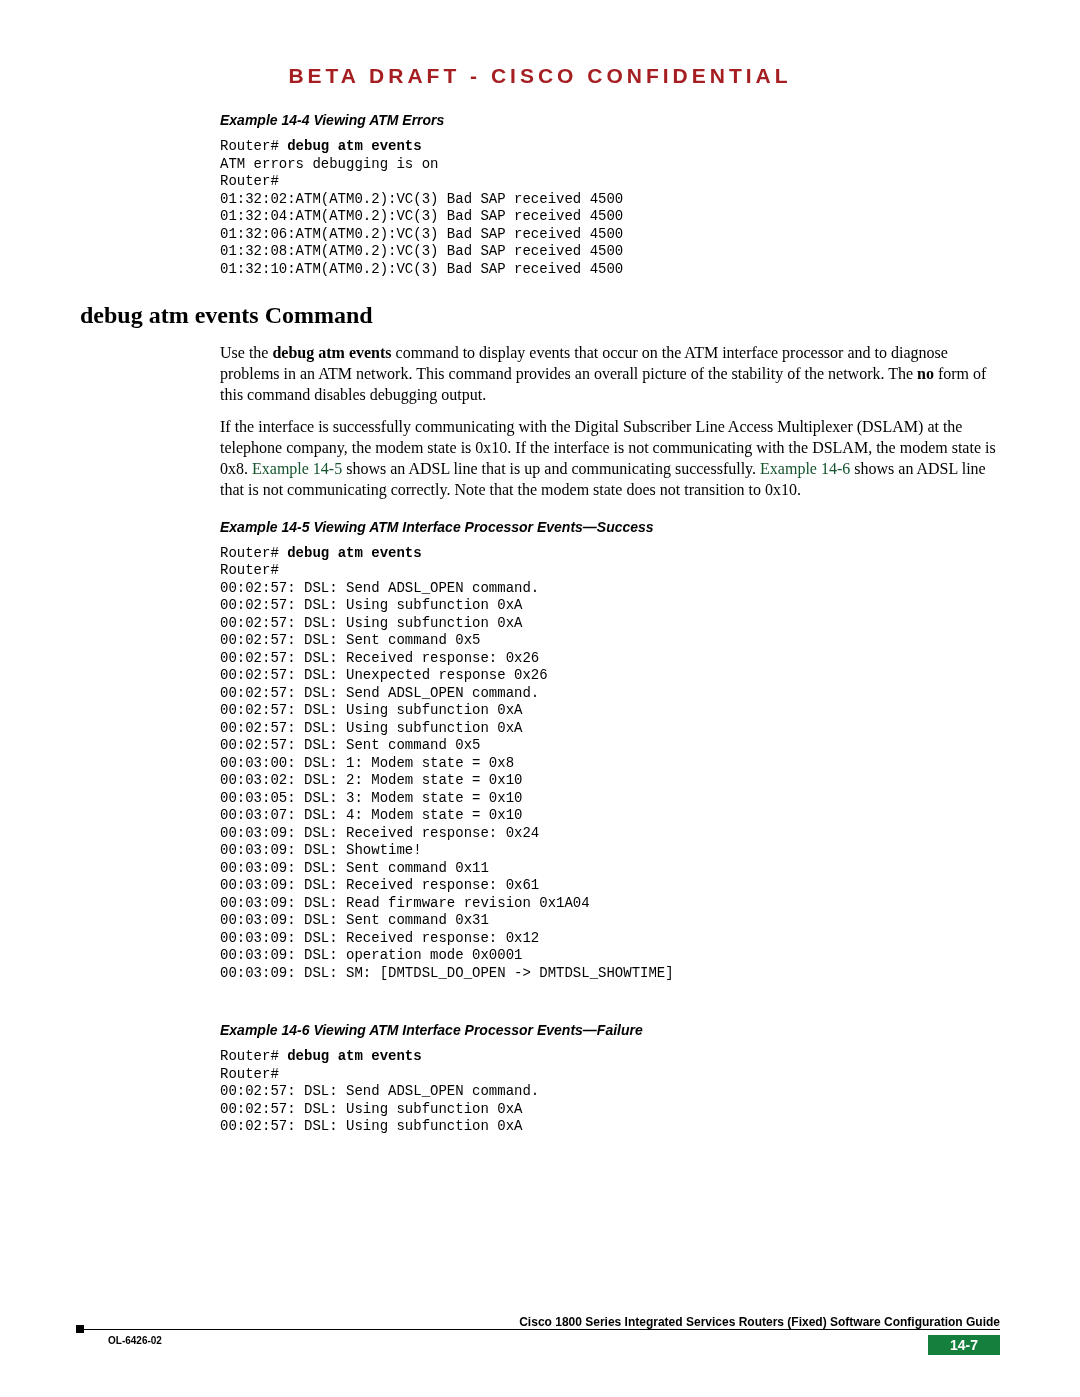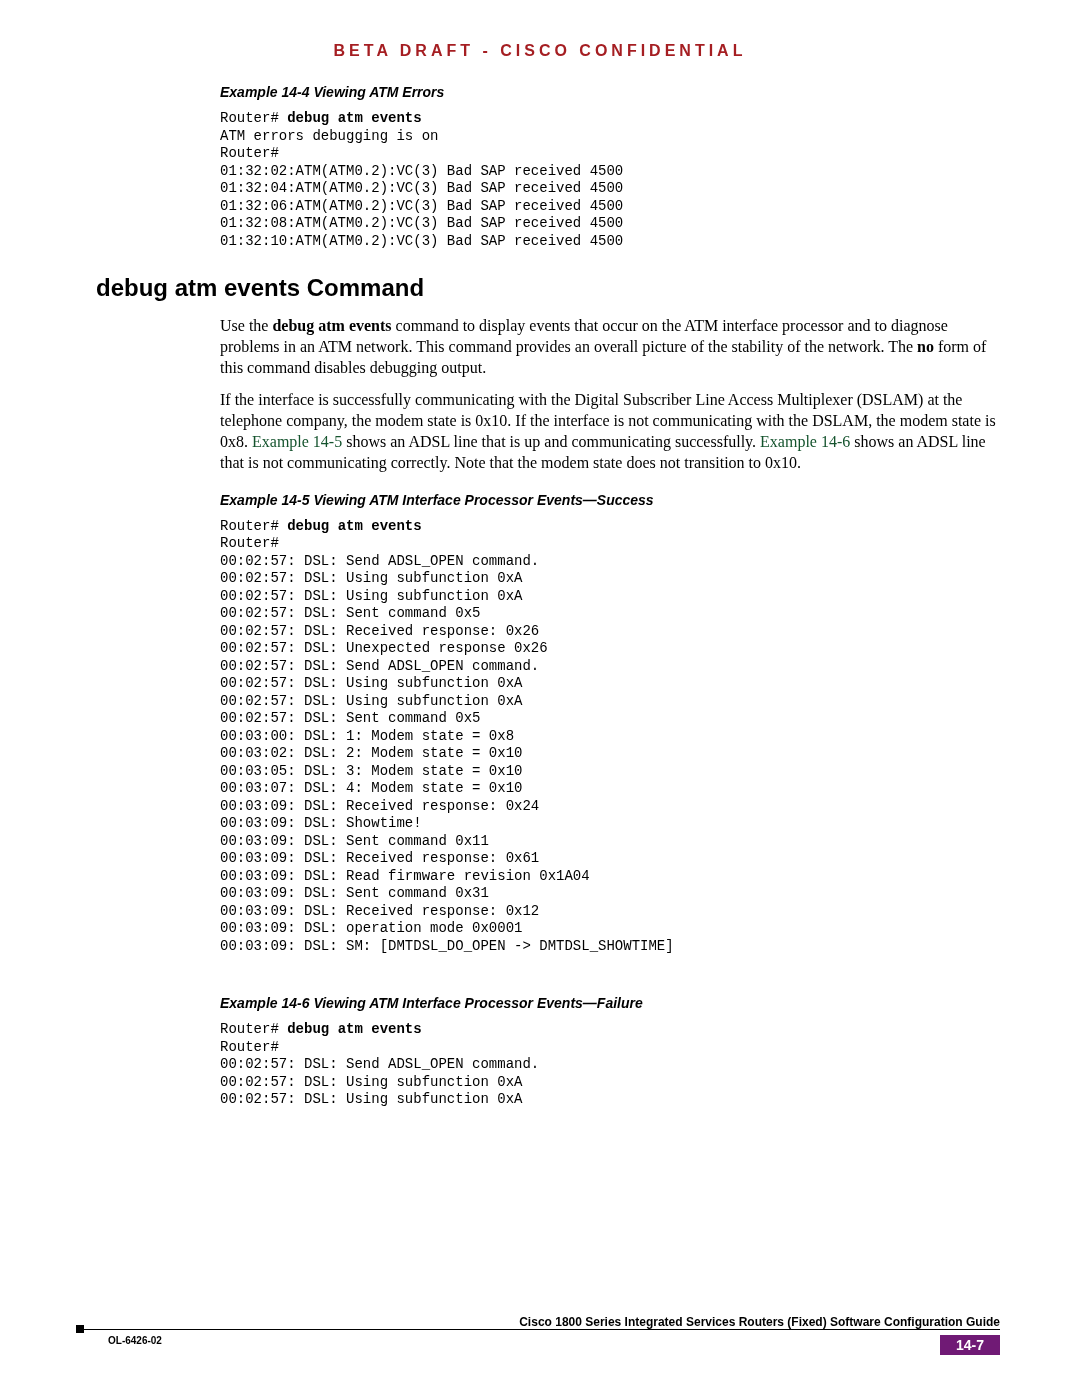--- a/index.html
+++ b/index.html
@@ -69,22 +69,22 @@
     width: 10px;
     height: 10px;
     background: #000;
   }
   .banner {
     font-family: Arial, Helvetica, sans-serif;
     text-align: center;
     color: #a51e22;
     font-weight: bold;
     letter-spacing: 4px;
-    font-size: 16px;
-    margin-top: 6px;
+    font-size: 21px;
+    margin-top: 28px;
     margin-bottom: 24px;
   }
   .content {
     margin-left: 140px;
   }
   .example-title {
     font-family: Arial, Helvetica, sans-serif;
     font-weight: bold;
     font-style: italic;
     font-size: 14px;
@@ -94,24 +94,24 @@
     font-family: "Courier New", Courier, monospace;
     font-size: 14px;
     line-height: 1.25;
     margin: 0 0 24px 0;
     white-space: pre;
   }
   .cmd {
     font-weight: bold;
   }
   h2.section {
-    font-family: Liberation Sans, sans-serif;
+    font-family: Liberation Serif, serif;
     font-weight: bold;
     font-size: 24px;
-    margin: 24px 0 14px 16px;
+    margin: 24px 0 14px 0;
   }
   p.body {
     font-size: 16px;
     line-height: 1.3;
     margin: 0 0 12px 0;
   }
   .bold {
     font-weight: bold;
   }
   .link {
@@ -146,25 +146,25 @@
     left: 0;
     top: 6px;
     font-weight: bold;
     font-size: 10px;
     margin-left: 28px;
   }
   .page-num-box {
     position: absolute;
     right: 0;
     top: 6px;
-    background: #701a75;
+    background: #15803d;
     color: #fff;
     font-weight: bold;
     font-size: 14px;
-    padding: 2px 16px;
+    padding: 2px 22px;
   }
   .footer-square {
     position: absolute;
     left: -4px;
     top: -4px;
     width: 8px;
     height: 8px;
     background: #000;
   }
 </style>

